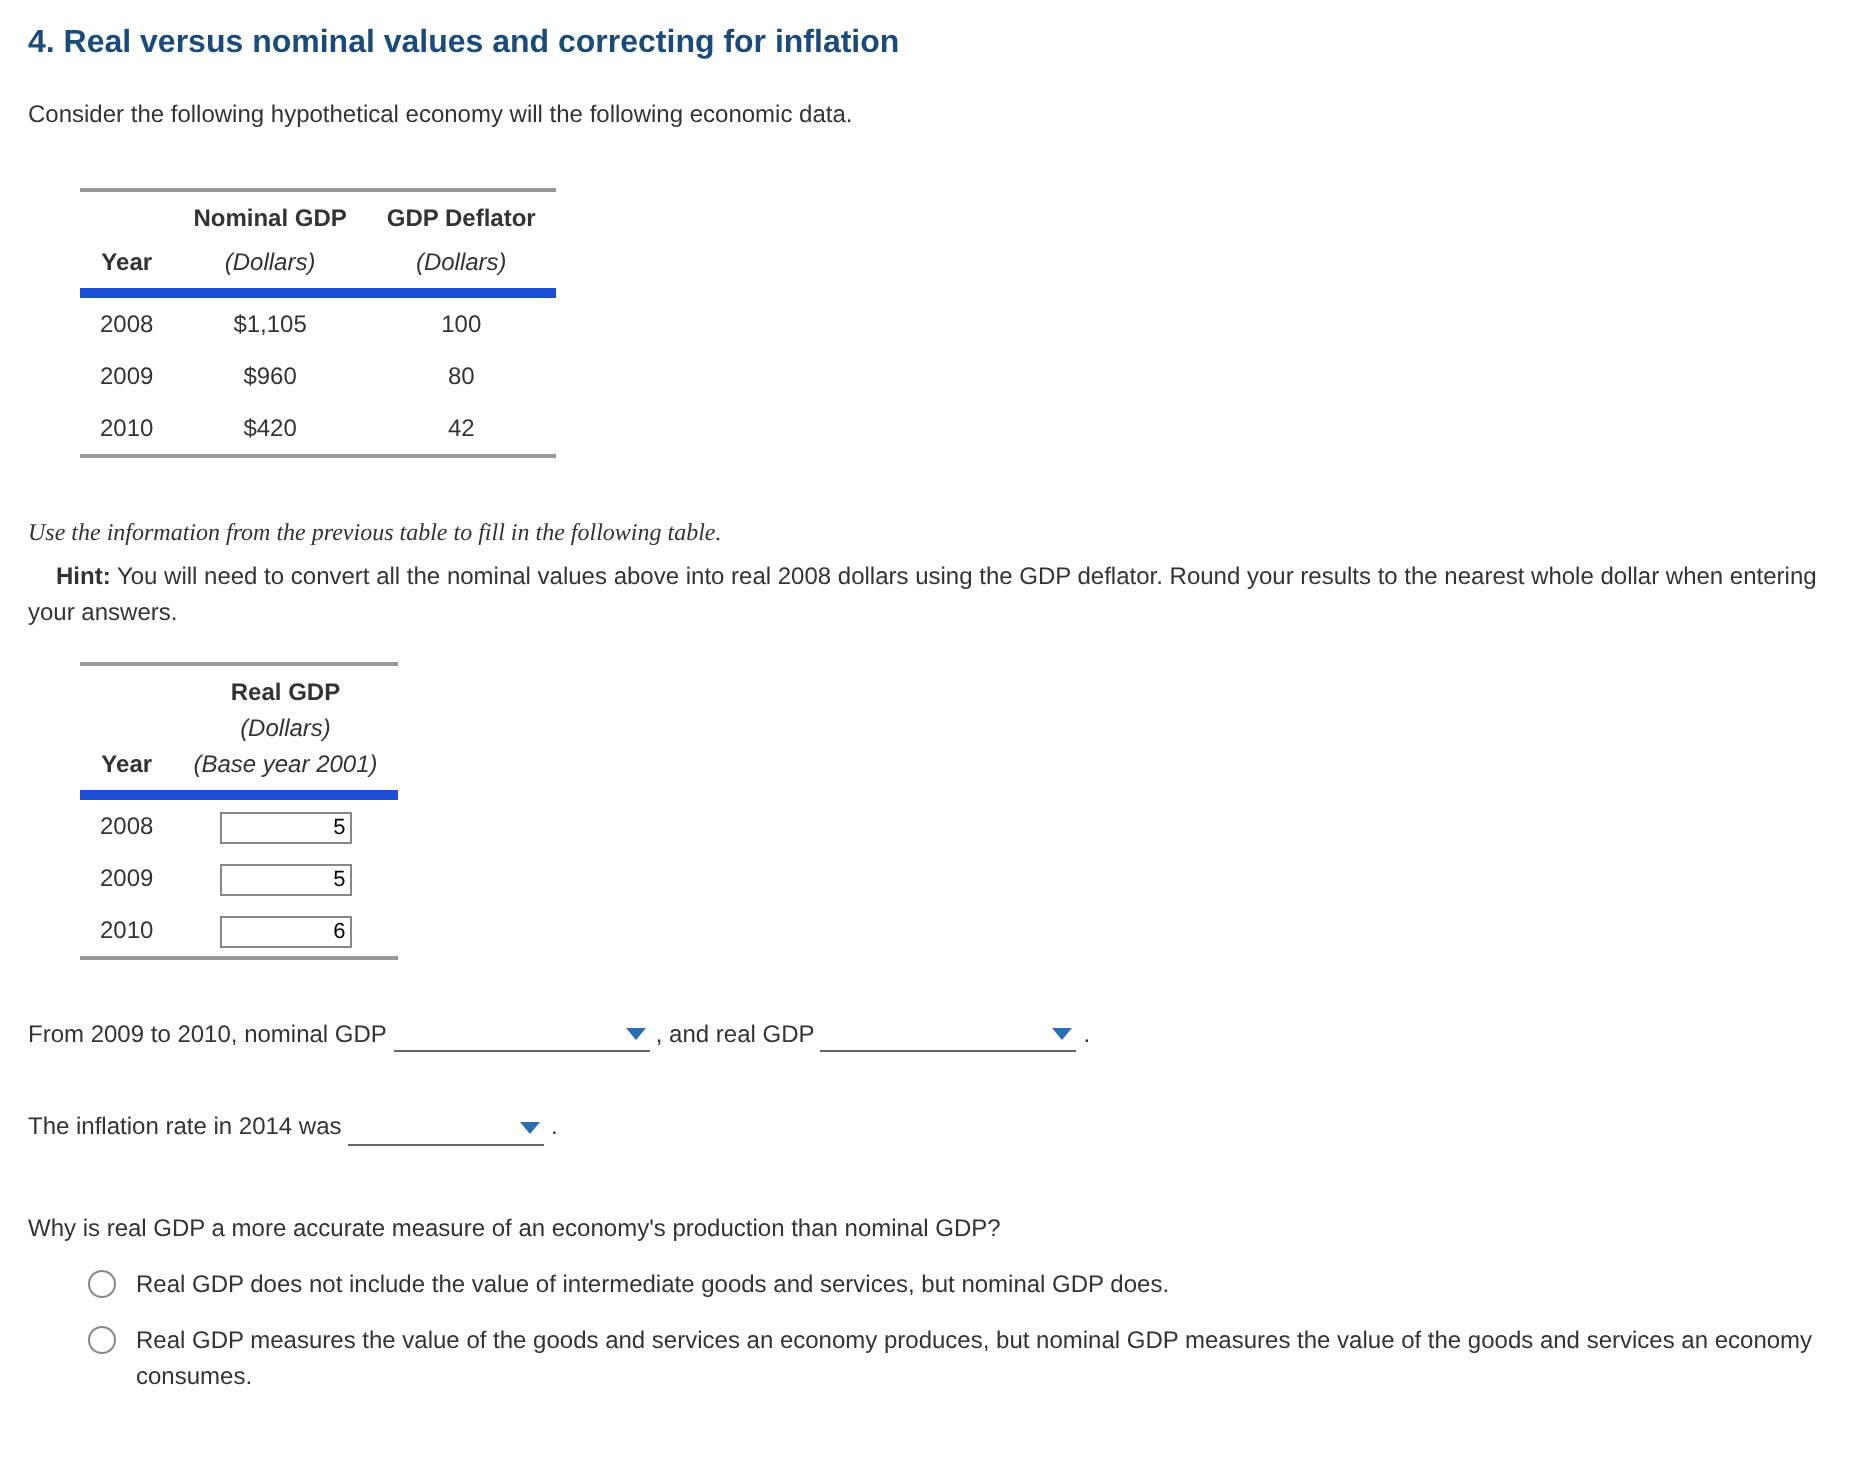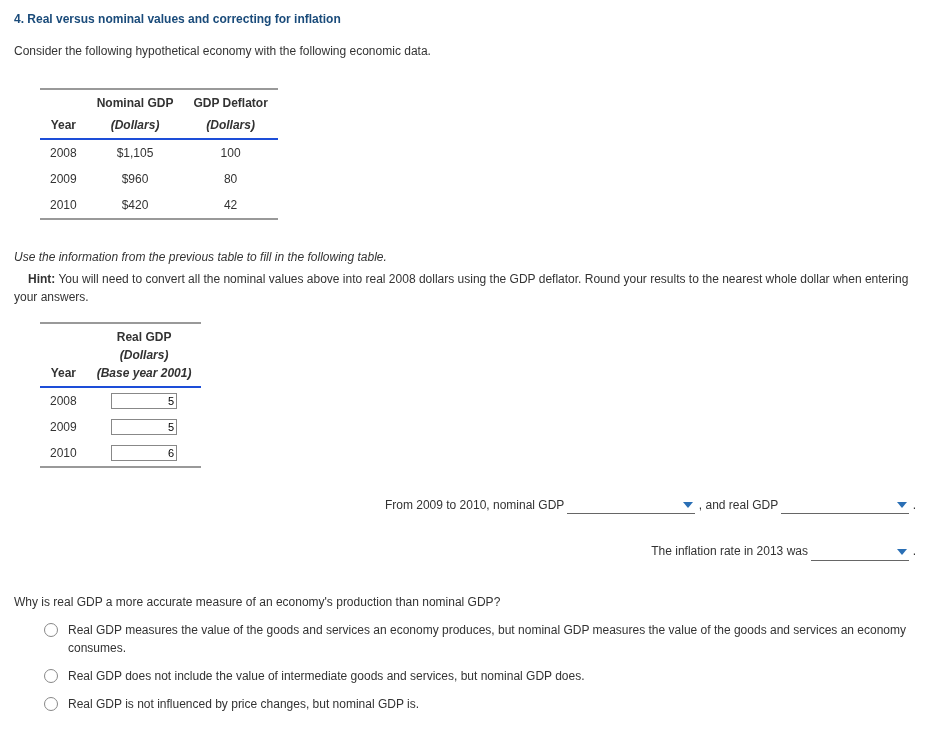--- a/index.html
+++ b/index.html
@@ -7,78 +7,78 @@
     font-size: 12px;
     color: #333;
     margin: 0;
     padding: 10px 14px;
     line-height: 1.5;
     width: 902px;
   }
   .title {
     color: #1a4b7a;
     font-weight: bold;
-    font-size: 12px;
+    font-size: 16px;
     margin-bottom: 14px;
   }
   .para {
     margin-bottom: 16px;
   }
   .italic-line {
     font-style: italic;
   }
   .bold {
     font-weight: bold;
     padding-left: 14px;
   }
-  .hint { margin-top: 28px; margin-bottom: 4px;}
+  .hint { margin-top: 28px; margin-bottom: 4px; font-family: Liberation Serif, serif;}
   .table-block {
     margin-left: 26px;
     margin-top: 28px;
     margin-bottom: 6px;
   }
   table.data {
     border-collapse: collapse;
     border-top: 2px solid #999;
     border-bottom: 2px solid #999;
   }
   table.data th, table.data td {
     padding: 4px 10px;
     text-align: center;
     font-size: 12px;
     margin-top: 24px;
   }
   table.data thead tr th {
-    border-bottom: 2px solid #1d4ed8;
+    border-bottom: 5px solid #1d4ed8;
     font-weight: bold;
   }
   table.data .subhead {
     font-style: italic;
-    font-weight: bold;
+    font-weight: normal;
   }
   .input-cell {
     width: 60px;
     text-align: right;
     font-size: 11px;
     padding: 1px 2px;
     border: 1px solid #888;
   }
   .dropdown {
     display: inline-flex;
     align-items: center;
     border-bottom: 1px solid #666;
     min-width: 120px;
     height: 16px;
     padding: 0 2px 0 6px;
     vertical-align: middle;
     cursor: pointer;
     justify-content: flex-end;
   }
   .dropdown svg { width: 10px; height: 10px; }
-  .sentence { margin-top: 28px; margin-bottom: 6px; text-align: right; }
+  .sentence { margin-top: 28px; margin-bottom: 6px; }
   .radio-group { margin-left: 30px; margin-top: 10px; }
   .radio-item {
     display: flex;
     align-items: flex-start;
     margin-bottom: 10px;
     gap: 10px;
   }
   .radio-circle {
     width: 12px;
     height: 12px;
@@ -89,21 +89,21 @@
     cursor: pointer;
   }
   .radio-text { flex: 1; }
   .q-line { margin-top: 32px; margin-bottom: 2px; }
 </style>
 </head>
 <body>
 
 <div class="title">4. Real versus nominal values and correcting for inflation</div>
 
-<div class="para">Consider the following hypothetical economy with the following economic data.</div>
+<div class="para">Consider the following hypothetical economy will the following economic data.</div>
 
 <div class="table-block">
 <table class="data">
   <thead>
     <tr>
       <th rowspan="2" style="vertical-align:bottom;">Year</th>
       <th style="border-bottom:none;padding-bottom:0;">Nominal GDP</th>
       <th style="border-bottom:none;padding-bottom:0;">GDP Deflator</th>
     </tr>
     <tr>
@@ -178,37 +178,33 @@
   <span> , and real GDP </span>
   <span class="dropdown">
     <svg viewBox="0 0 10 10">
         <polygon points="0,2 10,2 5,8" fill="#2a6fb5"></polygon>
       </svg>
   </span>
   <span> .</span>
 </div>
 
 <div class="sentence">
-  <span>The inflation rate in 2013 was </span>
+  <span>The inflation rate in 2014 was </span>
   <span class="dropdown" style="min-width:90px;">
     <svg viewBox="0 0 10 10">
         <polygon points="0,2 10,2 5,8" fill="#2a6fb5"></polygon>
       </svg>
   </span>
   <span> .</span>
 </div>
 
 <div class="q-line">Why is real GDP a more accurate measure of an economy's production than nominal GDP?</div>
 
 <div class="radio-group">
   <div class="radio-item">
     <div class="radio-circle"></div>
-    <div class="radio-text">Real GDP measures the value of the goods and services an economy produces, but nominal GDP measures the value of the goods and services an economy consumes.</div>
-  </div>
-  <div class="radio-item">
-    <div class="radio-circle"></div>
     <div class="radio-text">Real GDP does not include the value of intermediate goods and services, but nominal GDP does.</div>
   </div>
   <div class="radio-item">
     <div class="radio-circle"></div>
-    <div class="radio-text">Real GDP is not influenced by price changes, but nominal GDP is.</div>
+    <div class="radio-text">Real GDP measures the value of the goods and services an economy produces, but nominal GDP measures the value of the goods and services an economy consumes.</div>
   </div>
 </div>
 
 </body></html>

